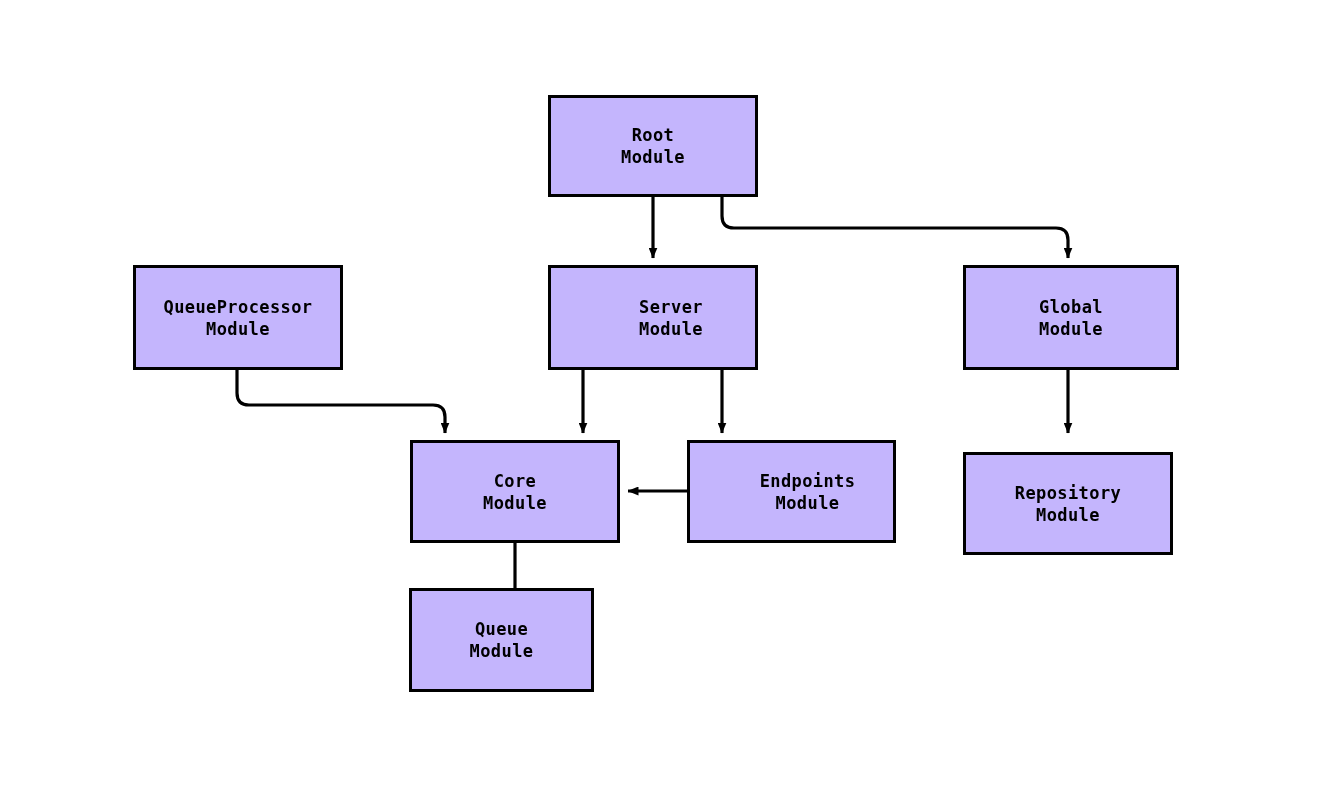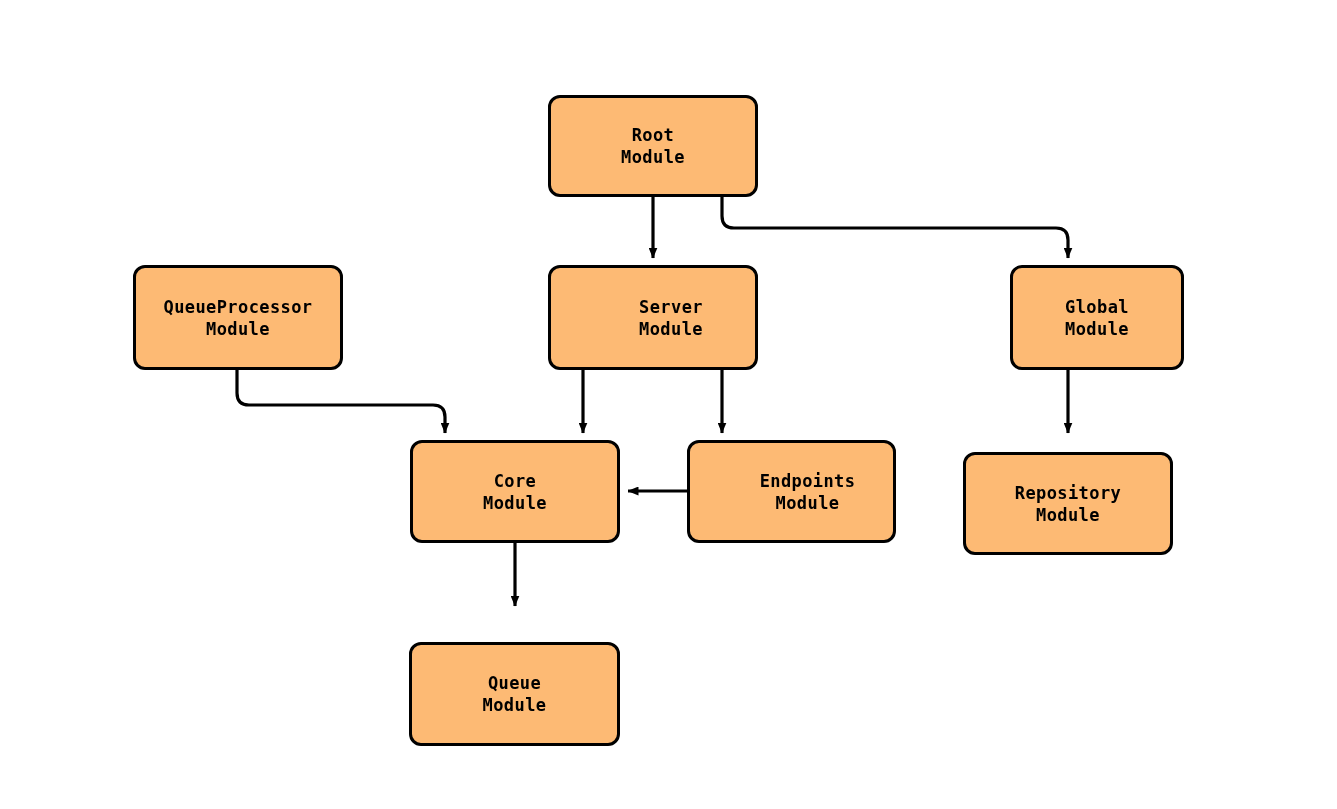--- a/index.html
+++ b/index.html
@@ -23,23 +23,23 @@
   #edge-layer {
     position: absolute;
     top: 0;
     left: 0;
     width: 1337px;
     height: 809px;
   }
   .node {
     position: absolute;
     box-sizing: border-box;
-    background: #fdba74;
+    background: #c4b5fd;
     border: 3px solid #000000;
-    border-radius: 12px;
+    border-radius: 0;
     display: flex;
     flex-direction: column;
     align-items: center;
     justify-content: center;
     z-index: 2;
   }
   .node-label {
     font-family: "DejaVu Sans Mono", "Liberation Mono", monospace;
     font-size: 17px;
     line-height: 22px;
@@ -93,38 +93,38 @@
   <div class="node" style="left:133px; top:265px; width:210px; height:105px;">
     <div class="node-label">QueueProcessor
 Module</div>
   </div>
 
   <div class="node" style="left:548px; top:265px; width:210px; height:105px;padding-left:36px;">
     <div class="node-label">Server
 Module</div>
   </div>
 
-  <div class="node" style="left:963px; top:265px; width:174px; height:105px;margin-left:47px;">
+  <div class="node" style="left:963px; top:265px; width:216px; height:105px;">
     <div class="node-label">Global
 Module</div>
   </div>
 
   <div class="node" style="left:410px; top:440px; width:210px; height:103px;">
     <div class="node-label">Core
 Module</div>
   </div>
 
   <div class="node" style="left:687px; top:440px; width:209px; height:103px;padding-left:32px;">
     <div class="node-label">Endpoints
 Module</div>
   </div>
 
   <div class="node" style="left:963px; top:452px; width:210px; height:103px;">
     <div class="node-label">Repository
 Module</div>
   </div>
 
-  <div class="node" style="left:409px; top:642px; width:211px; height:104px;">
+  <div class="node" style="left:409px; top:588px; width:185px; height:104px;">
     <div class="node-label">Queue
 Module</div>
   </div>
 
 </div>
 
 </body></html>

